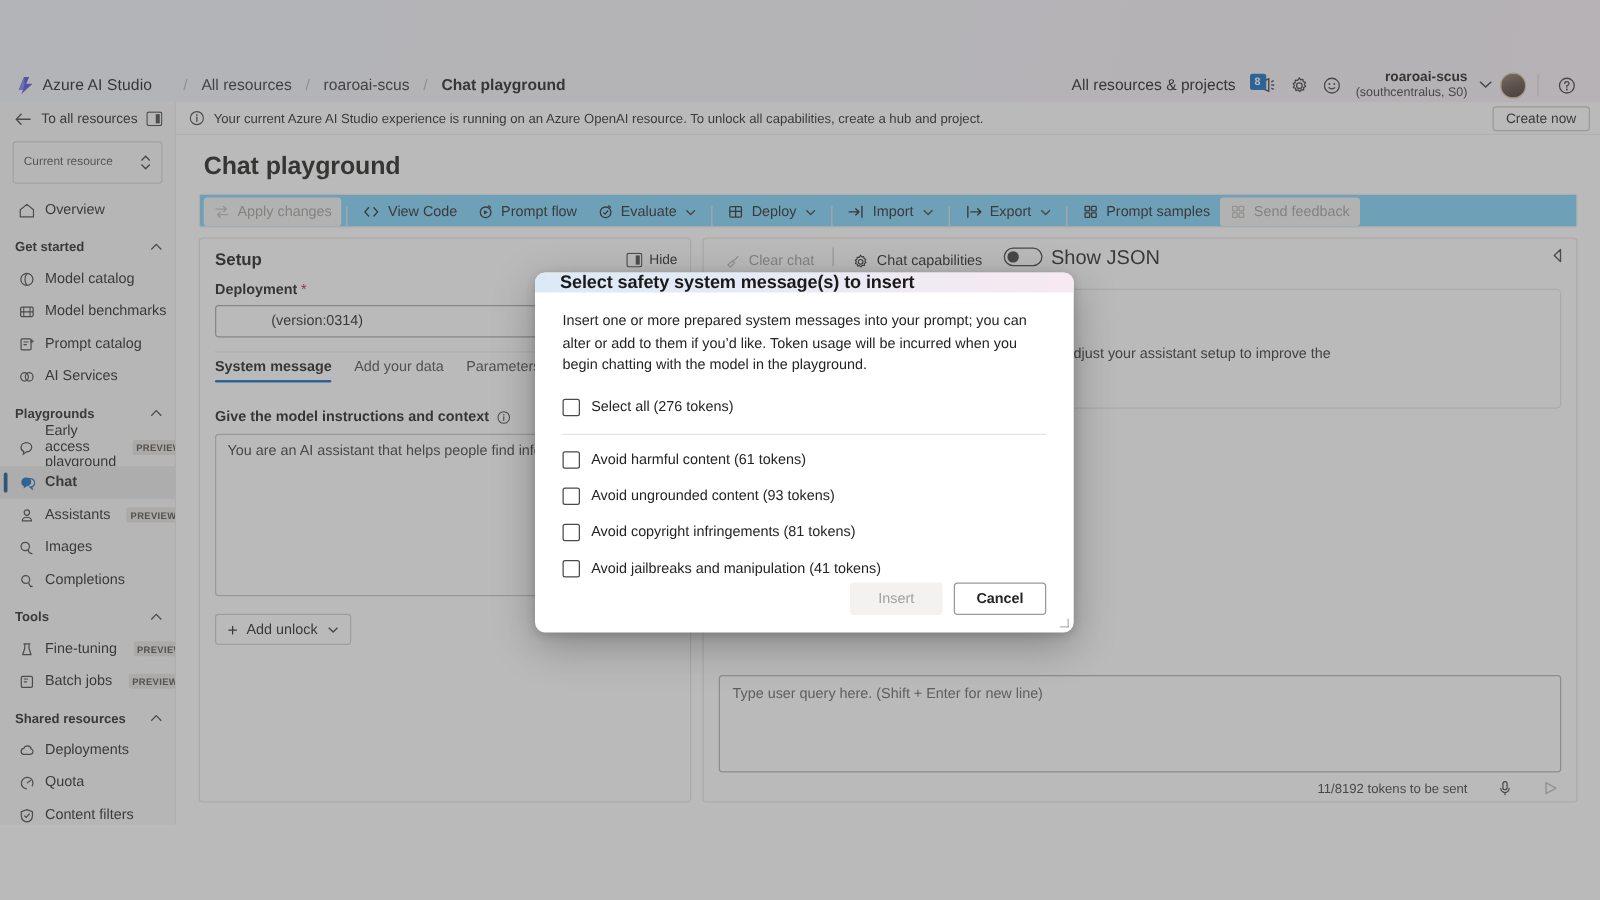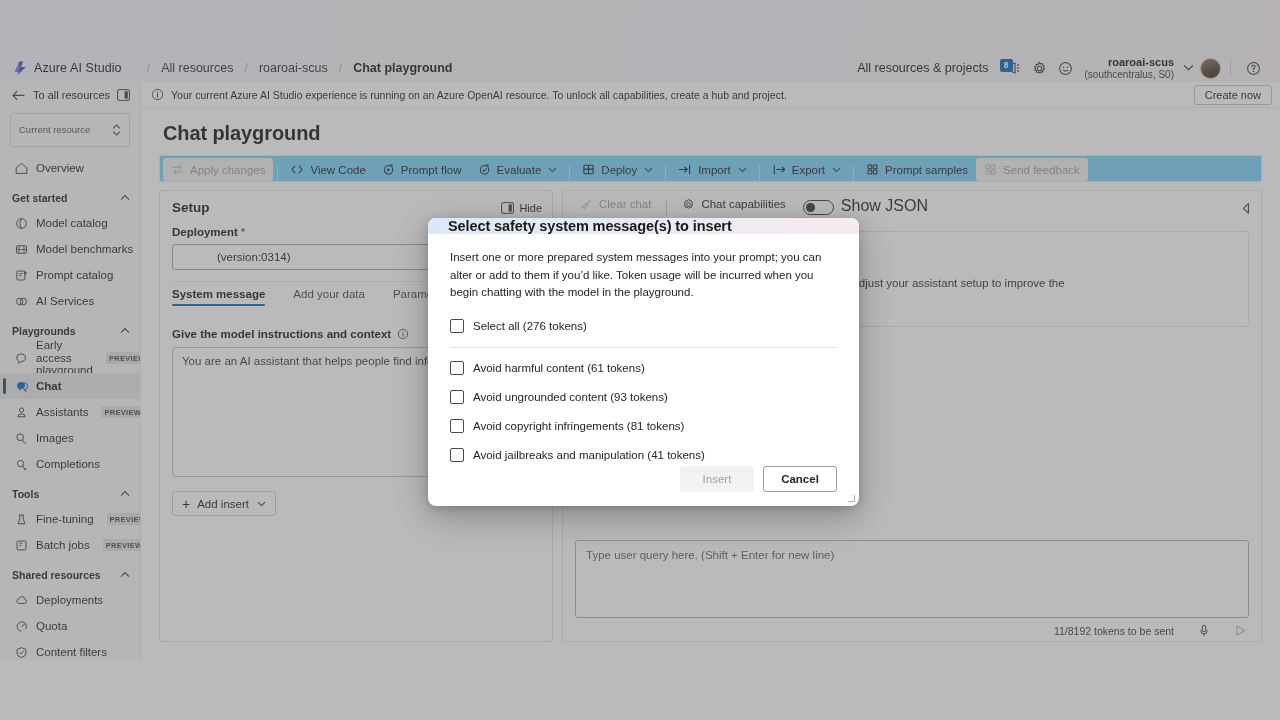--- a/index.html
+++ b/index.html
@@ -206,21 +206,21 @@
     border: 1px solid #a9a7a5; border-radius: 3px;
     background: #ffffff;
     display: flex; align-items: center;
     padding: 0 8px 0 44px;
     font-size: 11.5px; color: #242424;
   }
   .dep-select .caret { margin-left: auto; color: #3b3a39; font-size: 9px; }
   .hr { height: 1px; background: #eceaea; margin: 11px 12px 0 12px; }
 
   .tabs {
-    display: flex; gap: 28px; padding: 6px 12px 0 12px; align-items: center;
+    display: flex; gap: 18px; padding: 6px 12px 0 12px; align-items: center;
   }
   .tab {
     font-size: 11.5px; color: #4b4a48; padding-bottom: 6px;
     position: relative;
   }
   .tab.active { color: #1b1a19; font-weight: 600; }
   .tab.active::after {
     content: ""; position: absolute; left: 0; right: 0; bottom: 0;
     height: 2px; background: #0f6cbd; border-radius: 2px;
   }
@@ -252,21 +252,21 @@
   .add-plus { font-size: 14px; color: #242424; line-height: 1; }
 
   .chat-panel {
     flex: 1; height: 100%;
     border: 1px solid #e6e4e2; border-radius: 3px;
     background: #ffffff;
     display: flex; flex-direction: column;
     position: relative;
   }
   .chat-head {
-    display: flex; align-items: flex-end; gap: 0;
+    display: flex; align-items: flex-start; gap: 0;
     padding: 7px 8px 6px 10px; height: 30px;
   }
   .chat-btn {
     display: flex; align-items: center; gap: 6px;
     font-size: 11.5px; color: #242424; padding: 0 7px; height: 22px;
     border-radius: 3px;
   }
   .chat-btn.disabled { color: #a19f9d; }
   .chat-btn.disabled .tb-ico { color: #bcbab8; }
   .chat-sep { width: 1px; height: 15px; background: #c8c6c4; margin: 0 8px; }
@@ -841,21 +841,21 @@
           </span>
         </div>
 
         <div class="sys-box">
           <span>You are an AI assistant that helps people find information.</span>
           <span class="sys-resize"></span>
         </div>
 
         <div class="add-section">
           <span class="add-plus">+</span>
-          <span>Add insert</span>
+          <span>Add unlock</span>
           <span class="tb-caret">
             <svg width="9" height="6" viewBox="0 0 9 6">
                 <path d="M1 1.2 L4.5 4.6 L8 1.2" fill="none" stroke="#3b3a39" stroke-width="1.1"></path>
               </svg>
           </span>
         </div>
       </div>
 
       <div class="chat-panel">
         <div class="chat-head">

